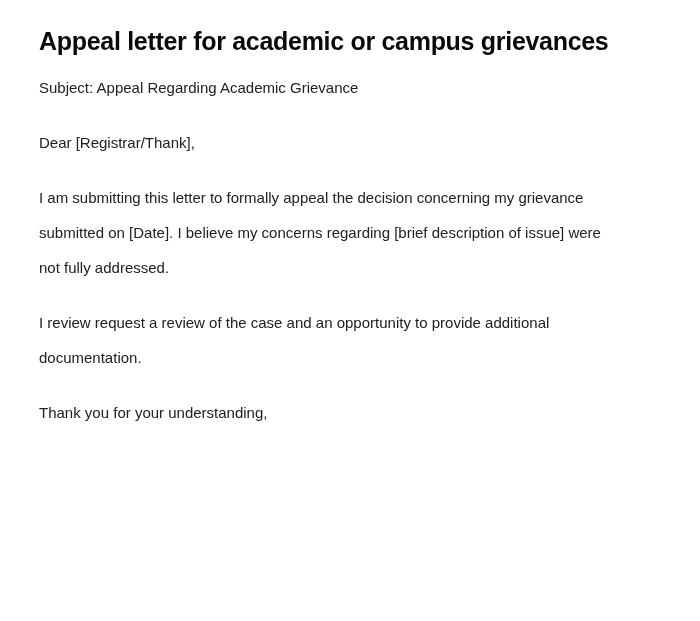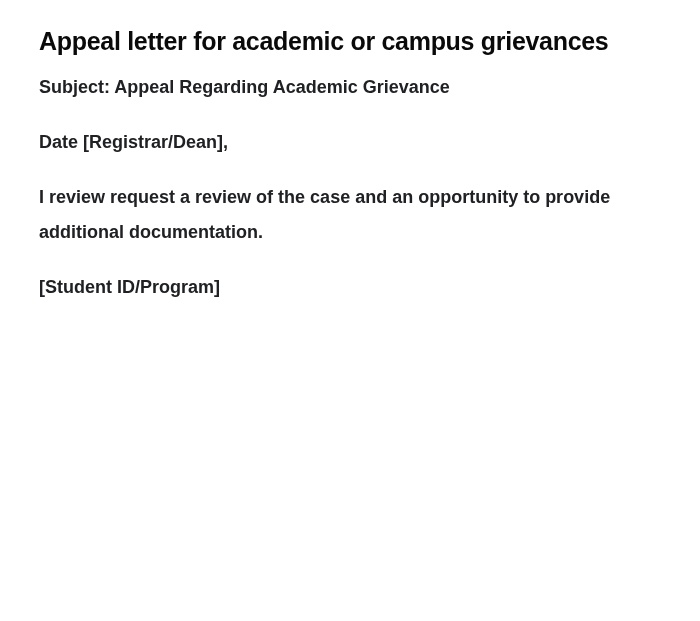--- a/index.html
+++ b/index.html
@@ -22,36 +22,37 @@
     margin: 0 0 14px 0;
     font-size: 25px;
     line-height: 30px;
     font-weight: 700;
     letter-spacing: -0.3px;
     color: #0a0a0a;
     max-width: 620px;
   }
   .letter p {
     margin: 0 0 20px 0;
-    font-size: 18px;
+    font-size: 15px;
     line-height: 35px;
-    font-weight: 700;
+    font-weight: 400;
     color: #202124;
     max-width: 585px;
   }
 </style>
 </head>
 <body>
 
 <main class="letter">
   <h1>Appeal letter for academic or campus grievances</h1>
 
   <p>Subject: Appeal Regarding Academic Grievance</p>
 
-  <p>Date [Registrar/Dean],</p>
+  <p>Dear [Registrar/Thank],</p>
 
+  <p>I am submitting this letter to formally appeal the decision concerning my grievance submitted on [Date]. I believe my concerns regarding [brief description of issue] were not fully addressed.</p>
 
   <p>I review request a review of the case and an opportunity to provide additional documentation.</p>
 
+  <p>Thank you for your understanding,</p>
 
 
-  <p>[Student ID/Program]</p>
 </main>
 
 </body></html>

